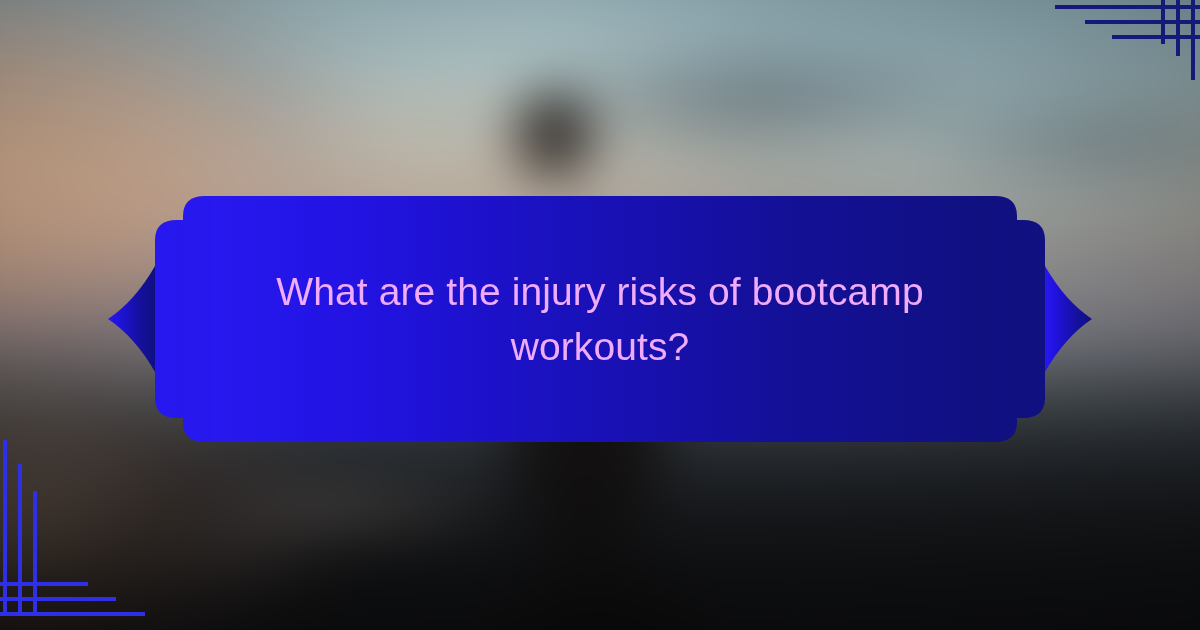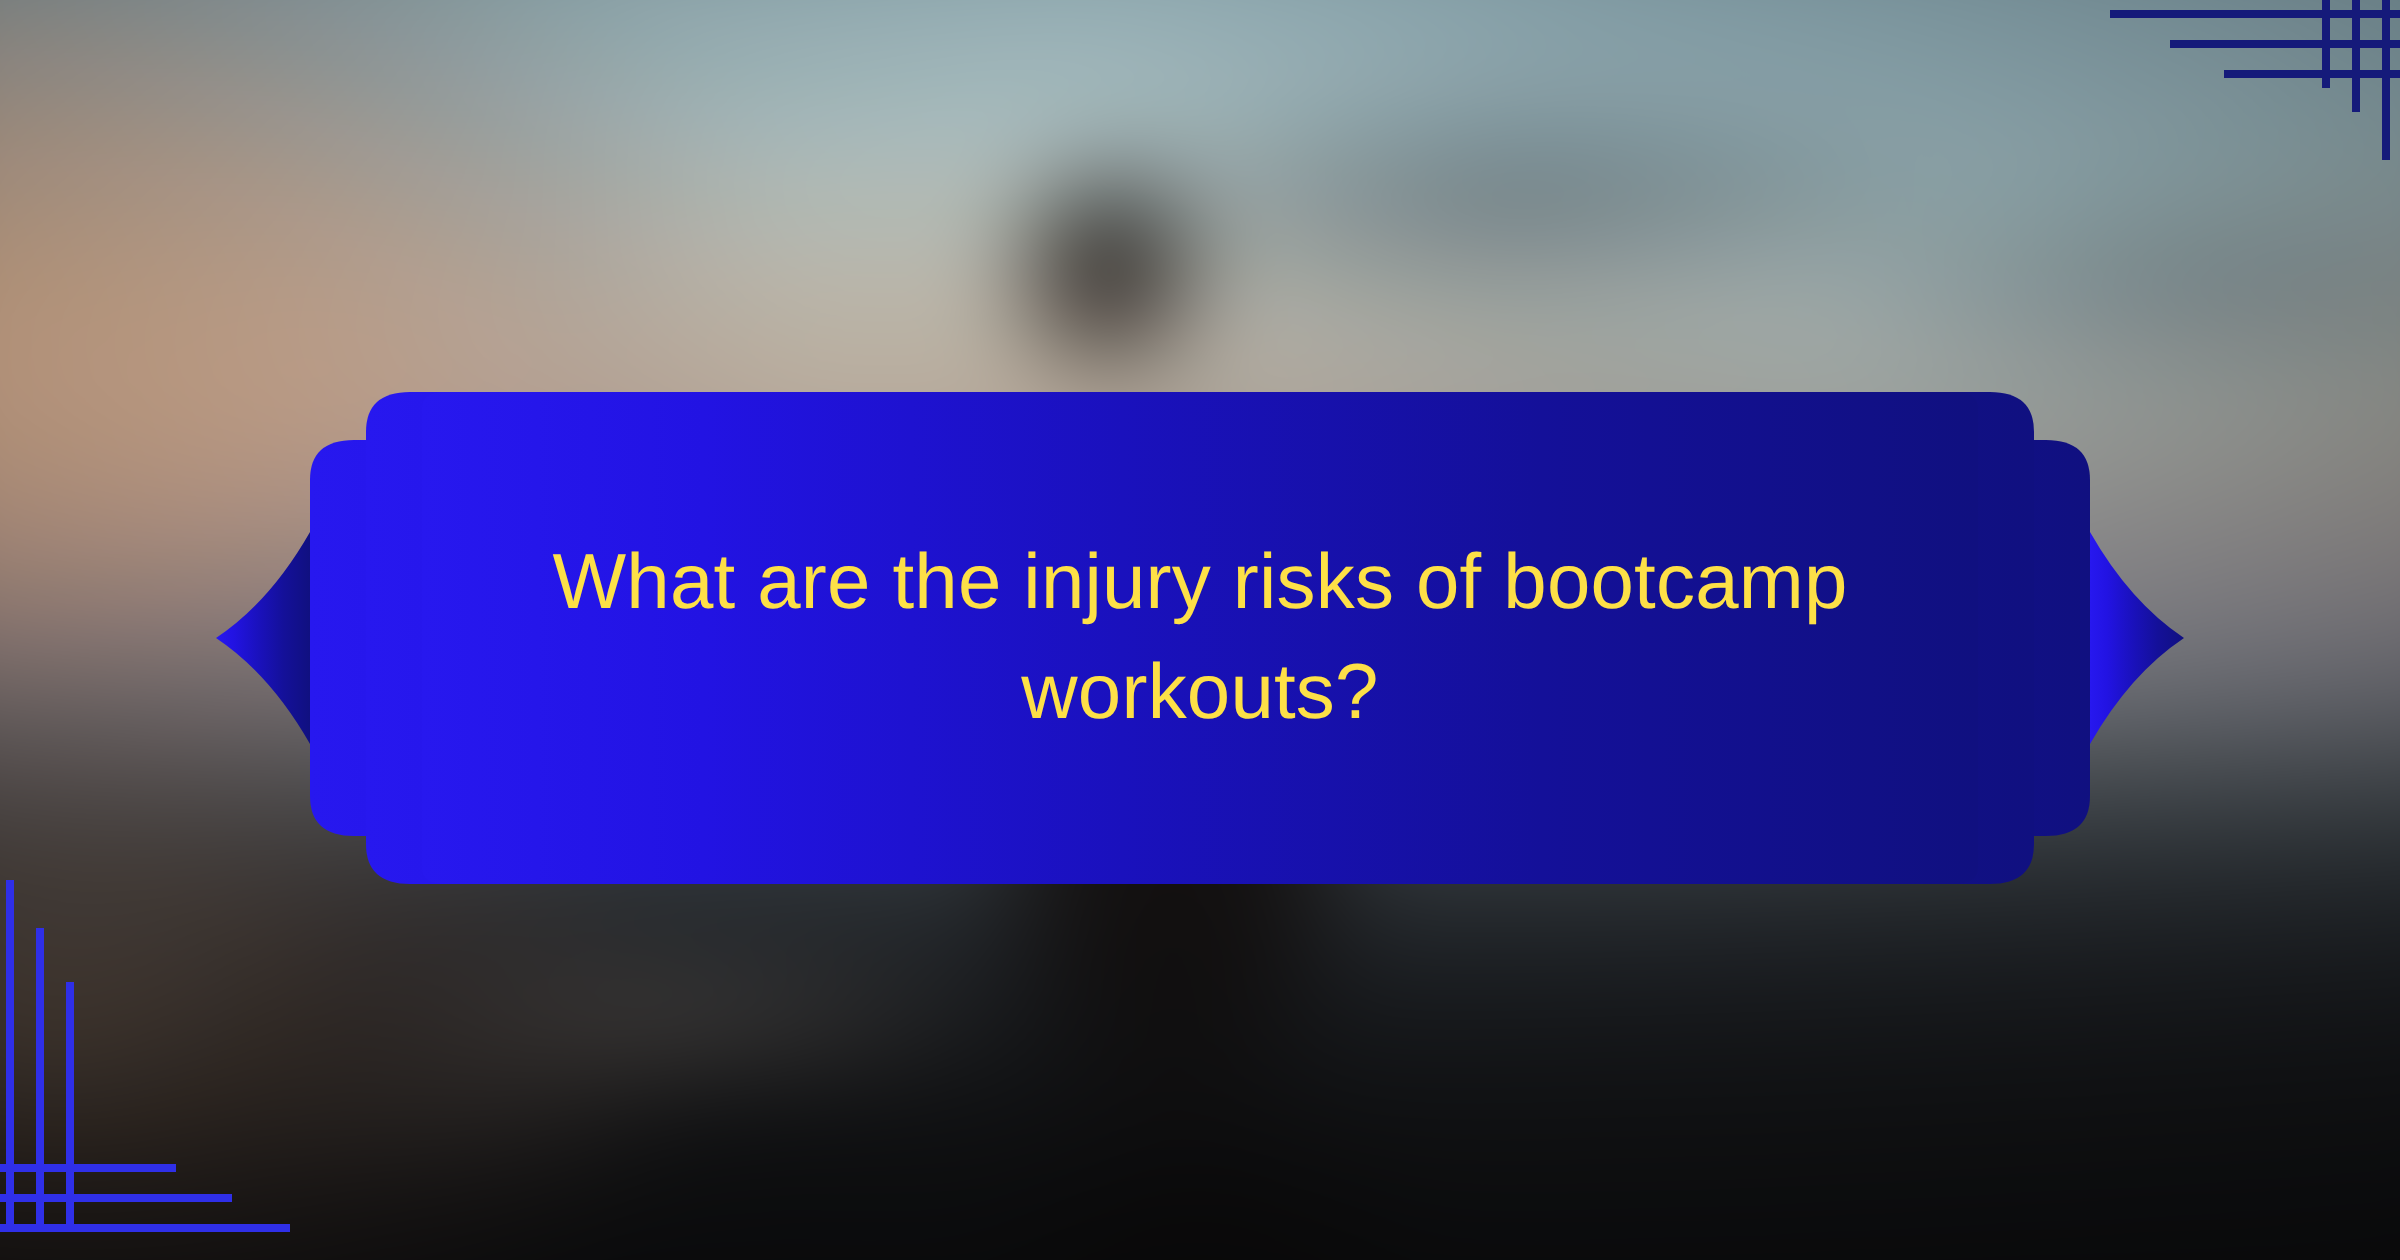--- a/index.html
+++ b/index.html
@@ -130,21 +130,21 @@
     width: 984px;
     height: 246px;
     display: flex;
     align-items: center;
     justify-content: center;
     box-sizing: border-box;
     padding: 0 120px;
   }
   .banner-text h1 {
     margin: 0;
-    color: #fde047;
+    color: #f0abfc;
     font-family: "Liberation Sans", sans-serif;
     font-size: 39px;
     font-weight: 400;
     line-height: 1.42;
     text-align: center;
     letter-spacing: 0.1px;
     max-width: 660px;
   }
 </style>
 </head>

